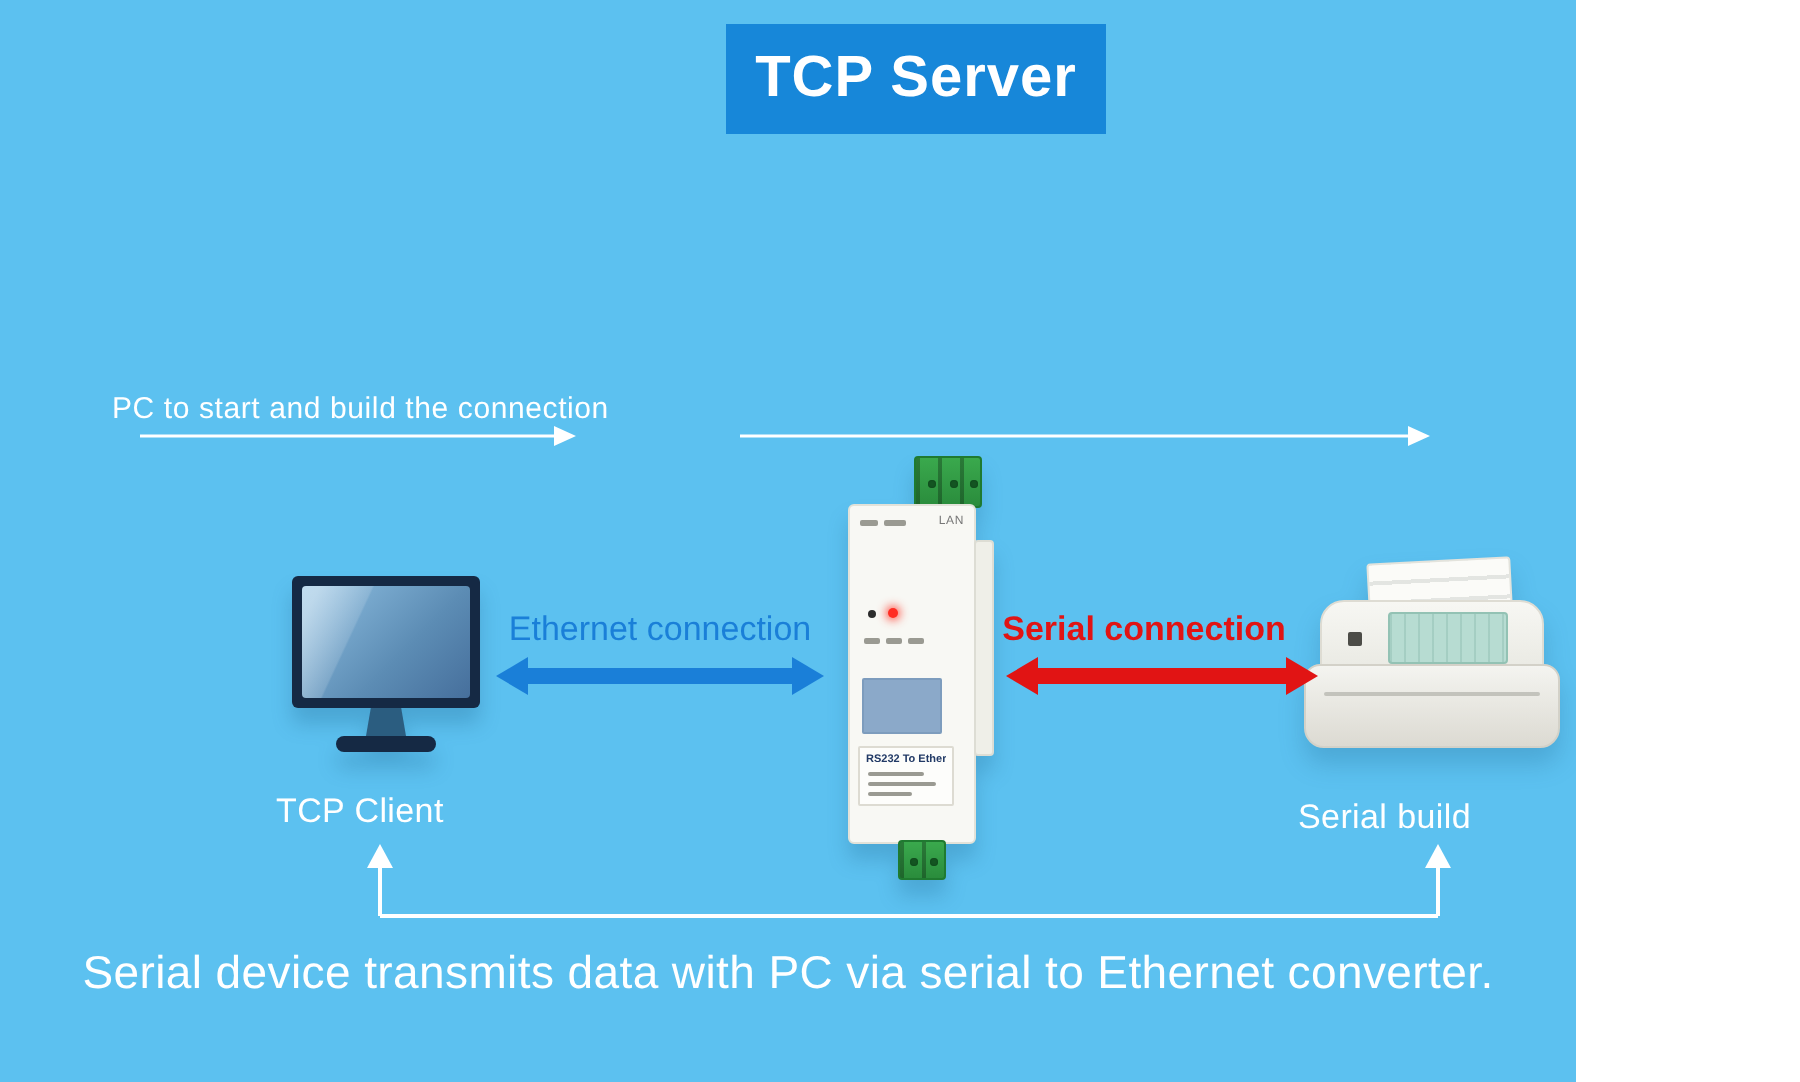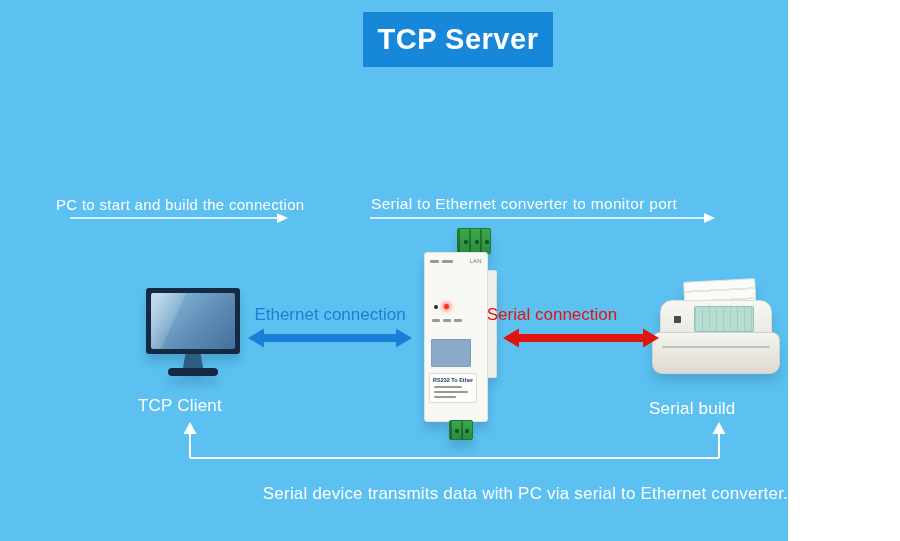--- a/index.html
+++ b/index.html
@@ -16,32 +16,32 @@
   
   .annot { color:#fff; font-size:15px; letter-spacing:.3px; white-space:nowrap; }
   .annot-left  { left:56px;  top:196px; }
   .annot-right { left:371px; top:195px; font-size:15.5px; }
   .arrow-annot-left  { left:70px;  top:211px; }
   .arrow-annot-right { left:370px; top:211px; }
 
   
   .conn-label { font-size:17px; white-space:nowrap; text-align:center; }
   .net-label { left:248px; top:305px; width:164px; color:var(--network-blue,#1a7fd8); }
-  .ser-label { left:474px; top:305px; width:156px; color:var(--serial-red,#e11414); }
+  .ser-label { left:494px; top:305px; width:156px; color:var(--serial-red,#e11414);font-weight:bold; }
   .arrow-network { left:248px; top:325px; color:var(--network-blue,#1a7fd8); }
   .arrow-serial  { left:503px; top:325px; color:var(--serial-red,#e11414); }
 
   
   .dev-label { color:#fff; font-size:17px; letter-spacing:.2px; }
   .pc-label      { left:138px; top:396px; width:110px; }
   .printer-label { left:649px; top:399px; width:130px; }
 
   
   .bracket { left:182px; top:422px; }
-  .bottom-text { left:0; right:0; top:473px; text-align:right; color:#fff; font-size:17px; letter-spacing:.2px;margin-top:11px; }
+  .bottom-text { left:0; right:0; top:473px; text-align:center; color:#fff; font-size:23px; letter-spacing:.2px; }
 
   
   .monitor { left:146px; top:288px; width:96px; height:92px; filter:drop-shadow(0 8px 5px rgba(10,70,110,.22)); }
   .mon-frame { position:absolute; left:0; top:0; width:94px; height:66px; background:#152944; border-radius:3px; }
   .mon-screen { position:absolute; left:5px; top:5px; width:84px; height:56px; border-radius:2px;
     background:
       linear-gradient(115deg, rgba(255,255,255,.45) 8%, rgba(255,255,255,.14) 32%, rgba(255,255,255,0) 33%),
       linear-gradient(135deg,#8fc0e2 0%, #5c8cb4 60%, #466f9c 100%); }
   .mon-neck { position:absolute; left:37px; top:66px; width:20px; height:14px; background:#2b5d80;
     clip-path:polygon(12% 0,88% 0,100% 100%,0 100%); }
@@ -94,21 +94,20 @@
   <div class="abs title-box">
     <span>TCP Server</span>
   </div>
 
   <div class="abs annot annot-left">PC to start and build the connection</div>
   <svg class="abs arrow-annot-left" width="218" height="14" viewBox="0 0 218 14">
     <line x1="0" y1="7" x2="207" y2="7" stroke="#fff" stroke-width="1.5"></line>
     <polygon points="207,2 218,7 207,12" fill="#fff"></polygon>
   </svg>
 
-  <div class="abs annot annot-right">Serial to Ethernet converter to monitor port</div>
   <svg class="abs arrow-annot-right" width="345" height="14" viewBox="0 0 345 14">
     <line x1="0" y1="7" x2="334" y2="7" stroke="#fff" stroke-width="1.5"></line>
     <polygon points="334,2 345,7 334,12" fill="#fff"></polygon>
   </svg>
 
   <div class="abs monitor">
     <div class="mon-frame"></div>
     <div class="mon-screen"></div>
     <div class="mon-neck"></div>
     <div class="mon-base"></div>

